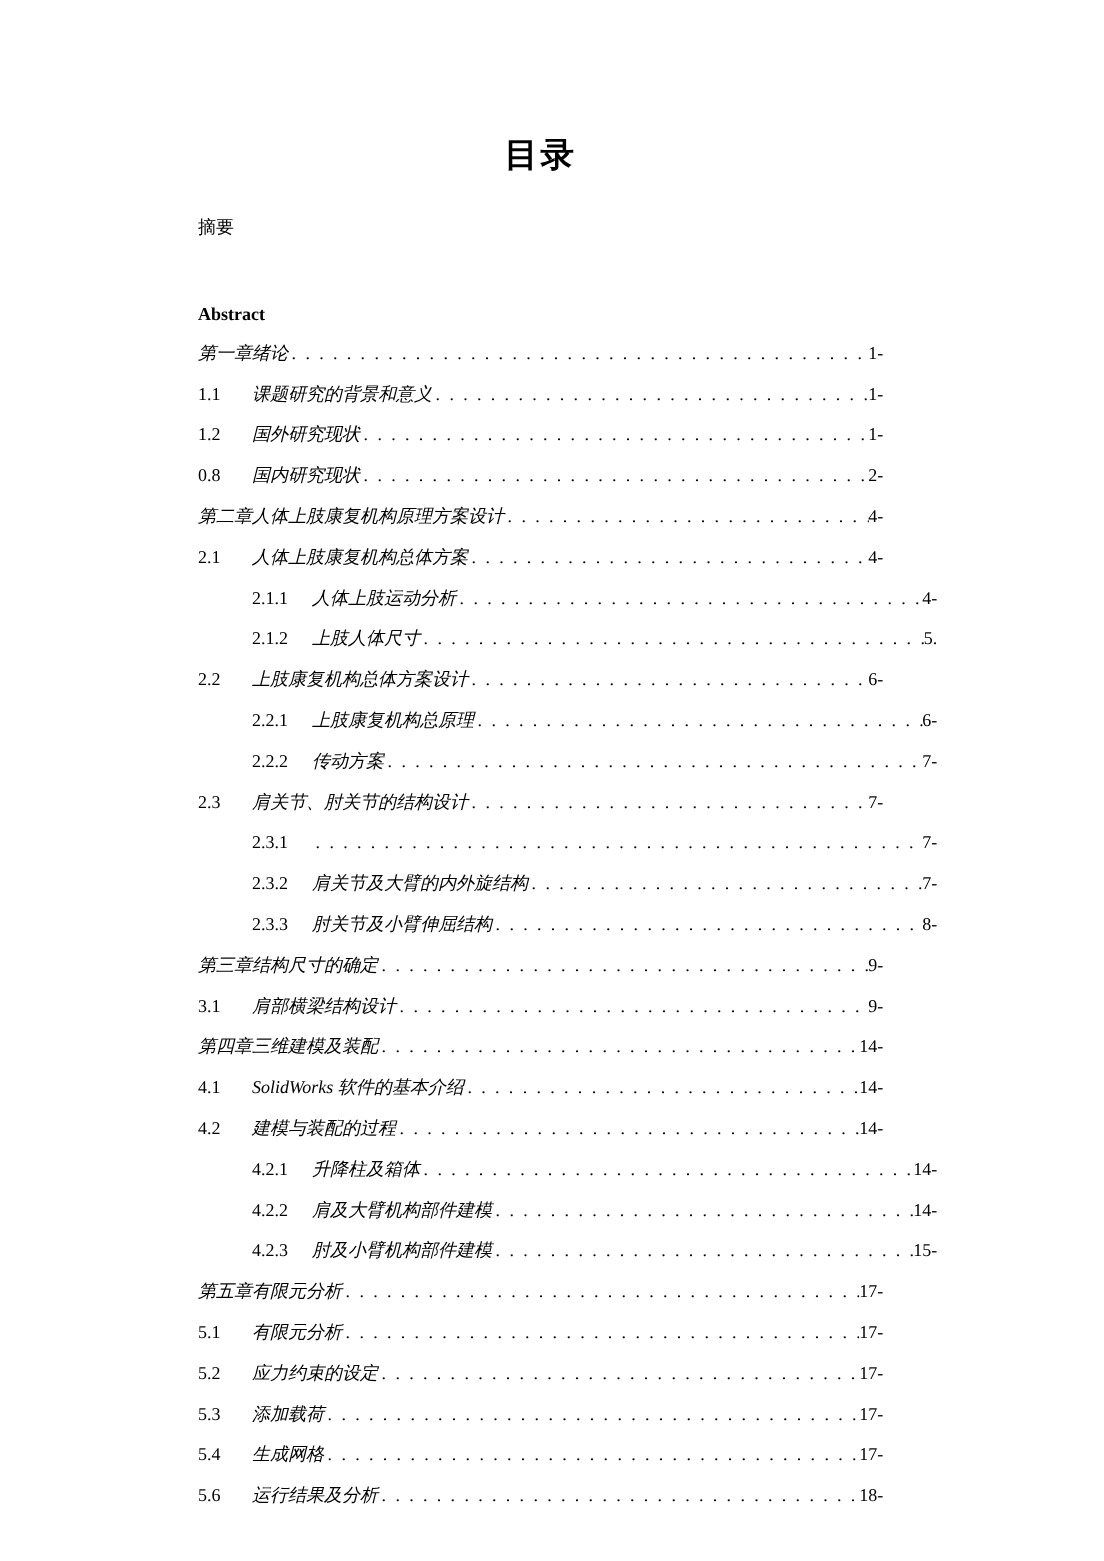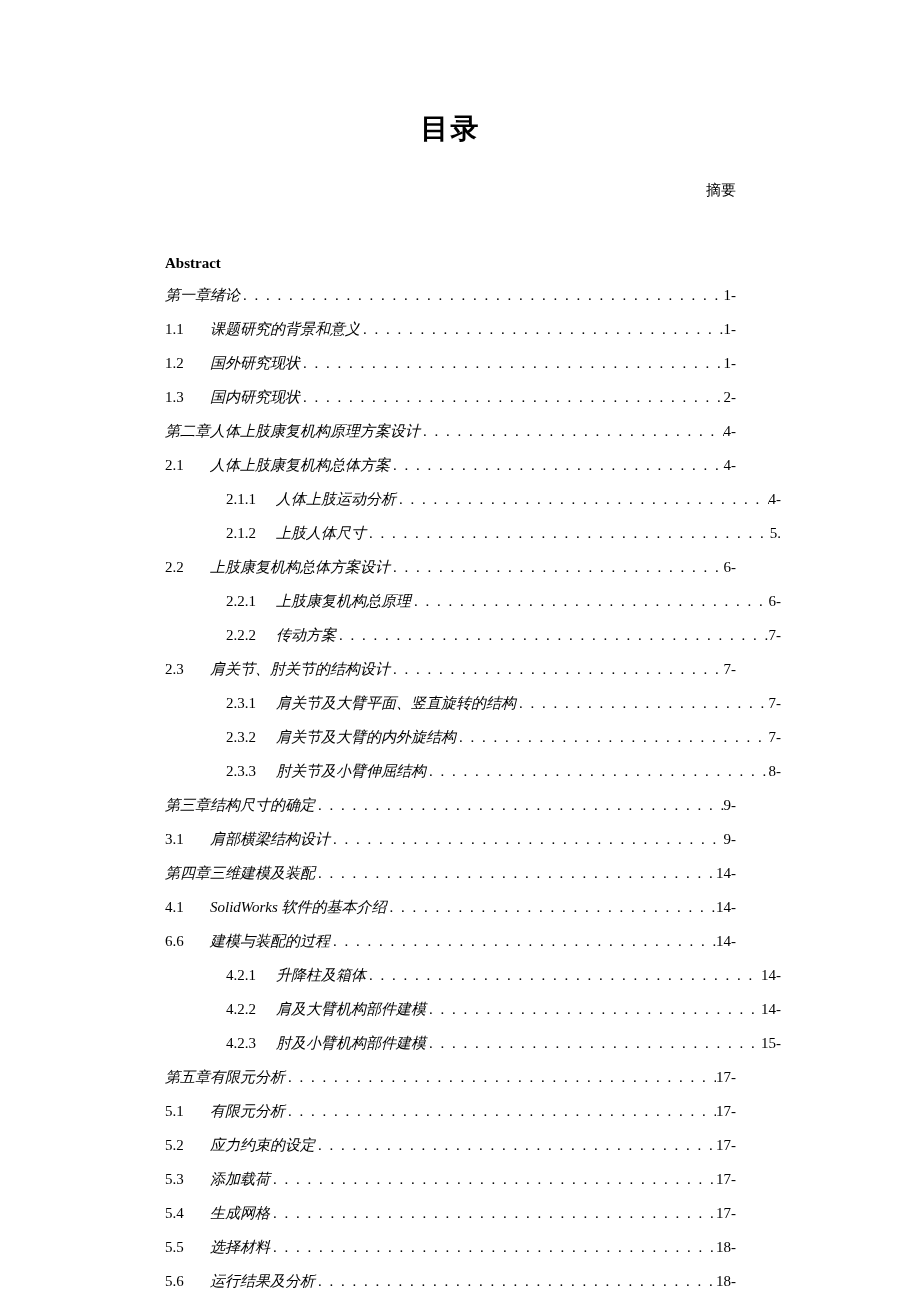--- a/index.html
+++ b/index.html
@@ -22,21 +22,21 @@
     font-size: 28px;
     font-weight: 700;
     font-family: "SimHei", "Heiti SC", "Microsoft YaHei", sans-serif;
     margin-bottom: 28px;
     letter-spacing: 2px;
   }
   .front {
     font-size: 15px;
     line-height: 1.9;
   }
-  .front .abstract-cn { margin-bottom: 2px; text-align: right; }
+  .front .abstract-cn { margin-bottom: 2px; }
   .front .abstract-en { font-weight: 700; font-family: "Times New Roman", serif; margin-bottom: 6px; margin-top: 44px; }
   .toc {
     font-size: 15px;
   }
   .toc-row {
     display: flex;
     align-items: baseline;
     width: 100%;
     margin-bottom: 10px;
     line-height: 1.6;
@@ -47,21 +47,20 @@
     flex: 0 0 45px;
   }
   .toc-row.level-3 {
     padding-left: 45px;
   }
   .toc-row.level-3 .num {
     width: 50px;
     display: inline-block;
     flex: 0 0 50px;
     font-family: "Times New Roman", serif;
-    margin-left: 16px;
   }
   .toc-row .label {
     white-space: nowrap;
     font-style: italic;
   }
   .toc-row .dots {
     flex: 1 1 auto;
     overflow: hidden;
     white-space: nowrap;
     letter-spacing: 2px;
@@ -104,21 +103,21 @@
         <span class="dots"></span>
         <span class="page-ref">1-</span>
       </div>
       <div class="toc-row level-2">
         <span class="num">1.2</span>
         <span class="label">国外研究现状</span>
         <span class="dots"></span>
         <span class="page-ref">1-</span>
       </div>
       <div class="toc-row level-2">
-        <span class="num">1.3</span>
+        <span class="num">0.8</span>
         <span class="label">国内研究现状</span>
         <span class="dots"></span>
         <span class="page-ref">2-</span>
       </div>
       <div class="toc-row level-1">
         <span class="label">第二章人体上肢康复机构原理方案设计</span>
         <span class="dots"></span>
         <span class="page-ref">4-</span>
       </div>
       <div class="toc-row level-2">
@@ -158,21 +157,20 @@
         <span class="page-ref">7-</span>
       </div>
       <div class="toc-row level-2">
         <span class="num">2.3</span>
         <span class="label">肩关节、肘关节的结构设计</span>
         <span class="dots"></span>
         <span class="page-ref">7-</span>
       </div>
       <div class="toc-row level-3">
         <span class="num">2.3.1</span>
-        <span class="label">肩关节及大臂平面、竖直旋转的结构</span>
         <span class="dots"></span>
         <span class="page-ref">7-</span>
       </div>
       <div class="toc-row level-3">
         <span class="num">2.3.2</span>
         <span class="label">肩关节及大臂的内外旋结构</span>
         <span class="dots"></span>
         <span class="page-ref">7-</span>
       </div>
       <div class="toc-row level-3">
@@ -197,21 +195,21 @@
         <span class="dots"></span>
         <span class="page-ref">14-</span>
       </div>
       <div class="toc-row level-2">
         <span class="num">4.1</span>
         <span class="label latin">SolidWorks 软件的基本介绍</span>
         <span class="dots"></span>
         <span class="page-ref">14-</span>
       </div>
       <div class="toc-row level-2">
-        <span class="num">6.6</span>
+        <span class="num">4.2</span>
         <span class="label">建模与装配的过程</span>
         <span class="dots"></span>
         <span class="page-ref">14-</span>
       </div>
       <div class="toc-row level-3">
         <span class="num">4.2.1</span>
         <span class="label">升降柱及箱体</span>
         <span class="dots"></span>
         <span class="page-ref">14-</span>
       </div>
@@ -250,25 +248,19 @@
         <span class="dots"></span>
         <span class="page-ref">17-</span>
       </div>
       <div class="toc-row level-2">
         <span class="num">5.4</span>
         <span class="label">生成网格</span>
         <span class="dots"></span>
         <span class="page-ref">17-</span>
       </div>
       <div class="toc-row level-2">
-        <span class="num">5.5</span>
-        <span class="label">选择材料</span>
-        <span class="dots"></span>
-        <span class="page-ref">18-</span>
-      </div>
-      <div class="toc-row level-2">
         <span class="num">5.6</span>
         <span class="label">运行结果及分析</span>
         <span class="dots"></span>
         <span class="page-ref">18-</span>
       </div>
     </div>
 </div>
 
 </body></html>

